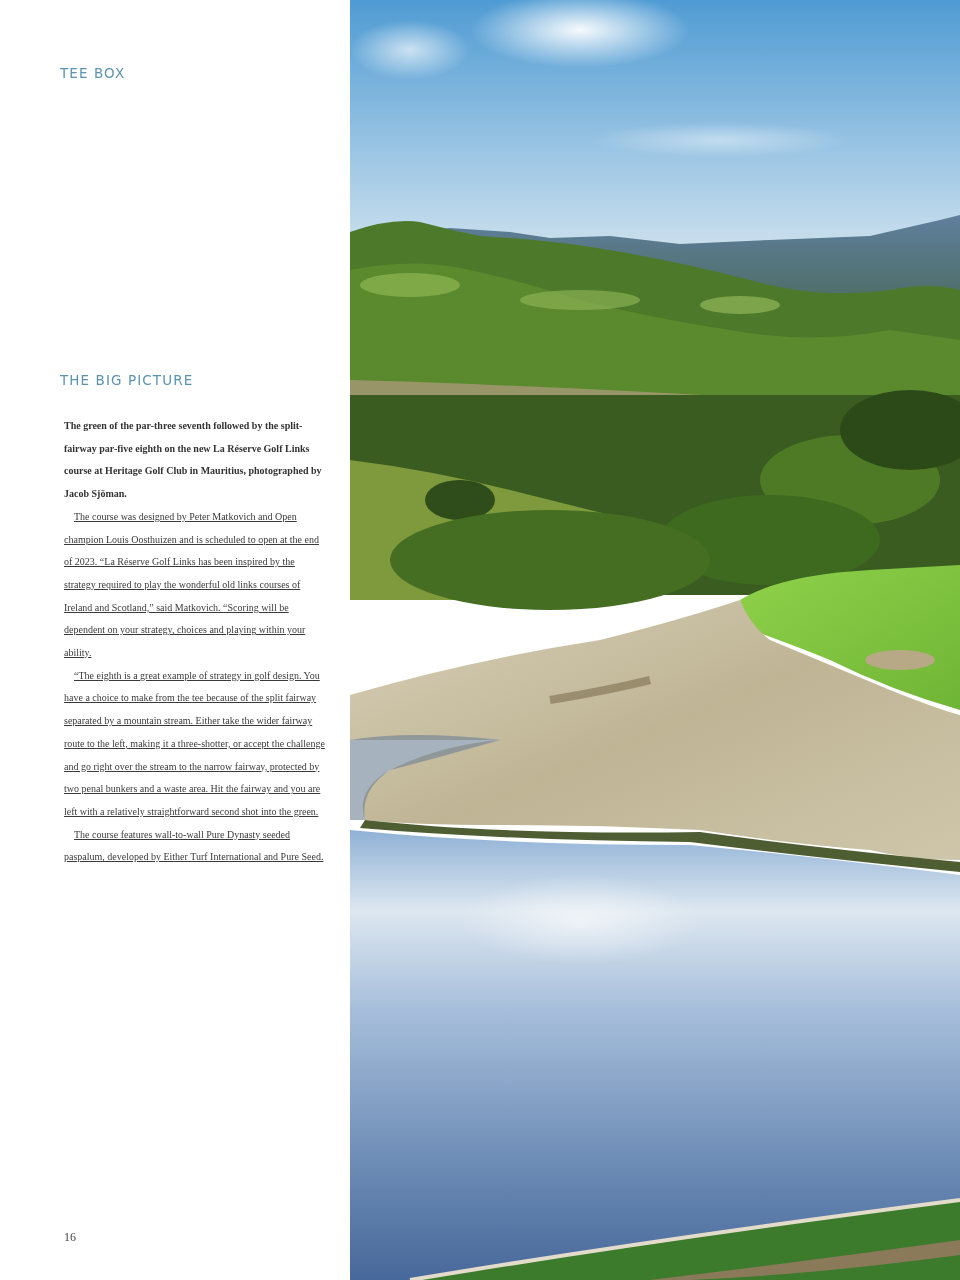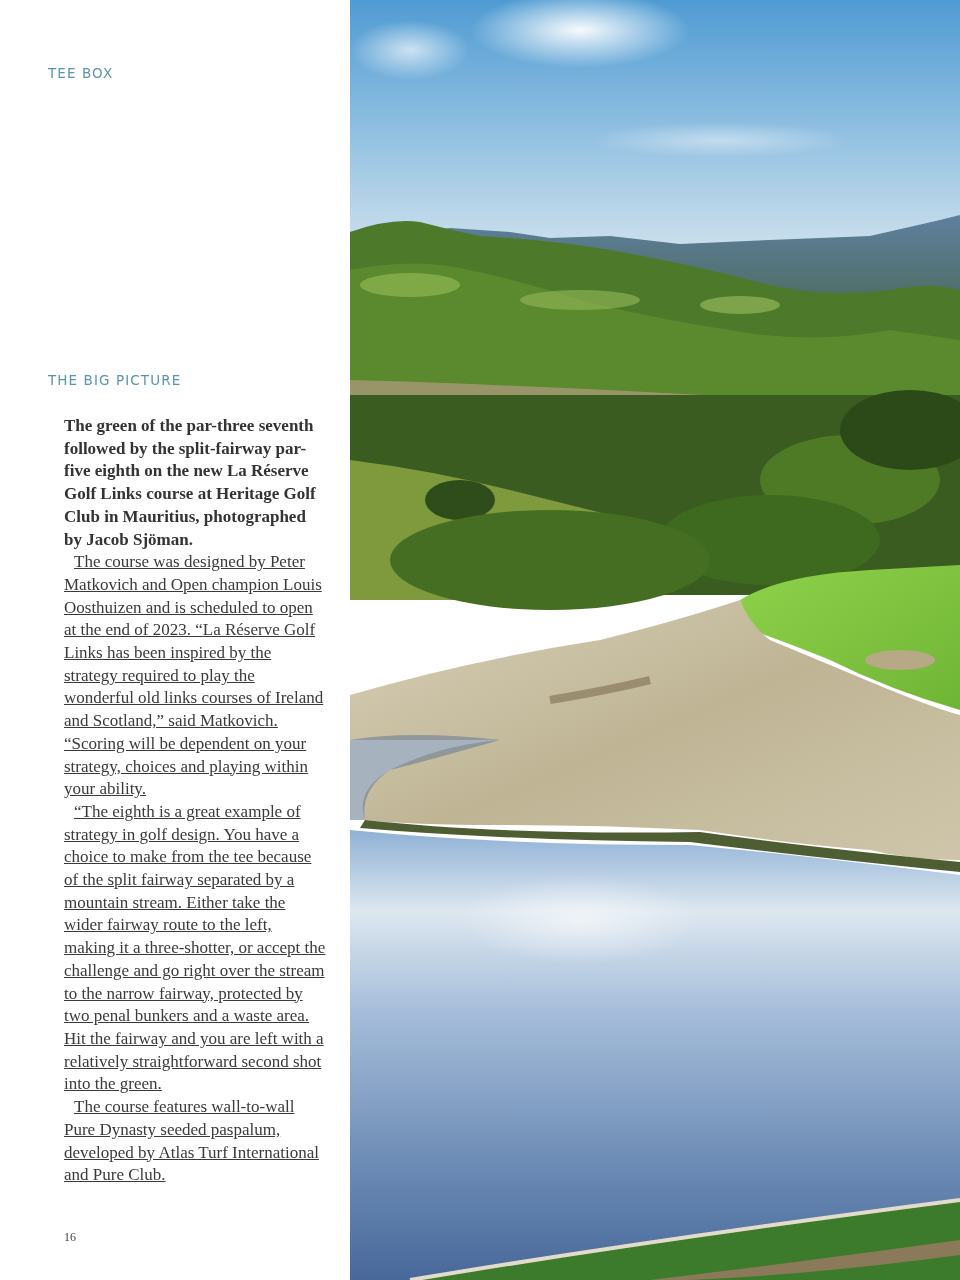--- a/index.html
+++ b/index.html
@@ -5,31 +5,31 @@
     html, body { margin: 0; padding: 0; }
     body {
       width: 960px; height: 1280px; position: relative; overflow: hidden;
       background: #ffffff;
     }
     .text-col {
       position: absolute; left: 0; top: 0; width: 350px; height: 1280px;
       background: #ffffff;
     }
     .section-label {
-      position: absolute; left: 48px;
+      position: absolute; left: 60px;
       font-family: "DejaVu Sans", sans-serif;
       font-size: 13.5px; letter-spacing: 1.1px;
       color: #5b93ae; font-weight: normal;
     }
     .kicker { top: 65px; }
     .big-picture { top: 372px; }
     .body-copy {
       position: absolute; left: 64px; top: 415px; width: 262px;
       font-family: "Liberation Serif", serif;
-      font-size: 17px; line-height: 22.7px; color: #3a3a3a;
+      font-size: 10px; line-height: 22.7px; color: #3a3a3a;
     }
     .body-copy p { margin: 0; }
     .body-copy p.lead { font-weight: bold; color: #333; }
     .body-copy p.indent { text-indent: 10px; text-decoration: underline; }
     .folio {
       position: absolute; left: 64px; top: 1230px;
       font-family: "Liberation Serif", serif; font-size: 12px; color: #444;
     }
     .photo {
       position: absolute; left: 350px; top: 0; width: 610px; height: 1280px;
@@ -40,21 +40,21 @@
 </head>
 <body>
 
 <div class="text-col">
   <div class="section-label kicker">TEE BOX</div>
   <div class="section-label big-picture">THE BIG PICTURE</div>
   <div class="body-copy">
     <p class="lead">The green of the par-three seventh followed by the split-fairway par-five eighth on the new La Réserve Golf Links course at Heritage Golf Club in Mauritius, photographed by Jacob Sjöman.</p>
     <p class="indent">The course was designed by Peter Matkovich and Open champion Louis Oosthuizen and is scheduled to open at the end of 2023. “La Réserve Golf Links has been inspired by the strategy required to play the wonderful old links courses of Ireland and Scotland,” said Matkovich. “Scoring will be dependent on your strategy, choices and playing within your ability.</p>
     <p class="indent">“The eighth is a great example of strategy in golf design. You have a choice to make from the tee because of the split fairway separated by a mountain stream. Either take the wider fairway route to the left, making it a three-shotter, or accept the challenge and go right over the stream to the narrow fairway, protected by two penal bunkers and a waste area. Hit the fairway and you are left with a relatively straightforward second shot into the green.</p>
-    <p class="indent">The course features wall-to-wall Pure Dynasty seeded paspalum, developed by Atlas Turf International and Pure Club.</p>
+    <p class="indent">The course features wall-to-wall Pure Dynasty seeded paspalum, developed by Either Turf International and Pure Seed.</p>
   </div>
   <div class="folio">16</div>
 </div>
 
 <div class="photo">
   <svg width="610" height="1280" viewBox="0 0 610 1280" xmlns="http://www.w3.org/2000/svg">
     <defs>
       <linearGradient id="sky" x1="0" y1="0" x2="0" y2="1">
         <stop offset="0" stop-color="#4f9bd3"></stop>
         <stop offset="0.55" stop-color="#9cc6e4"></stop>

